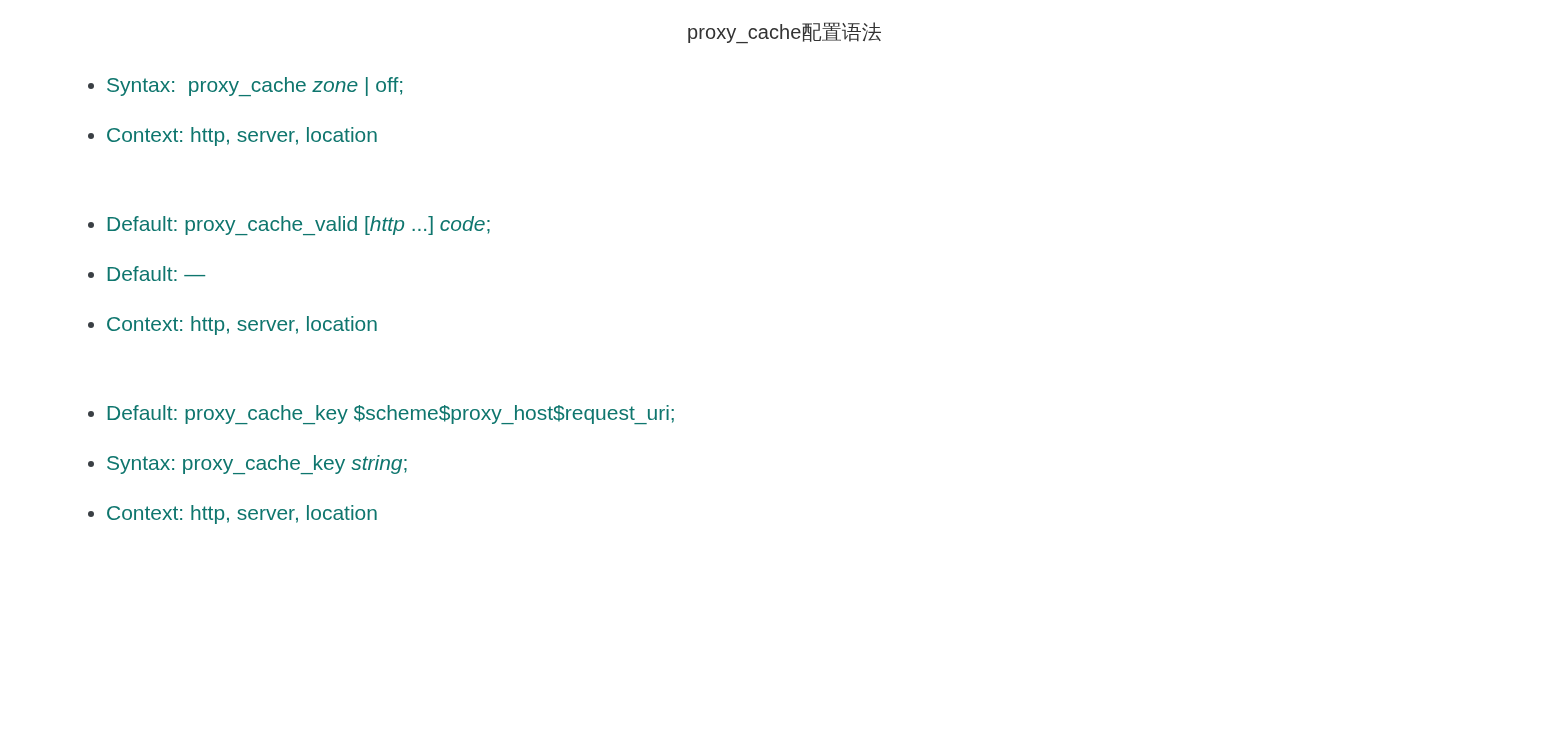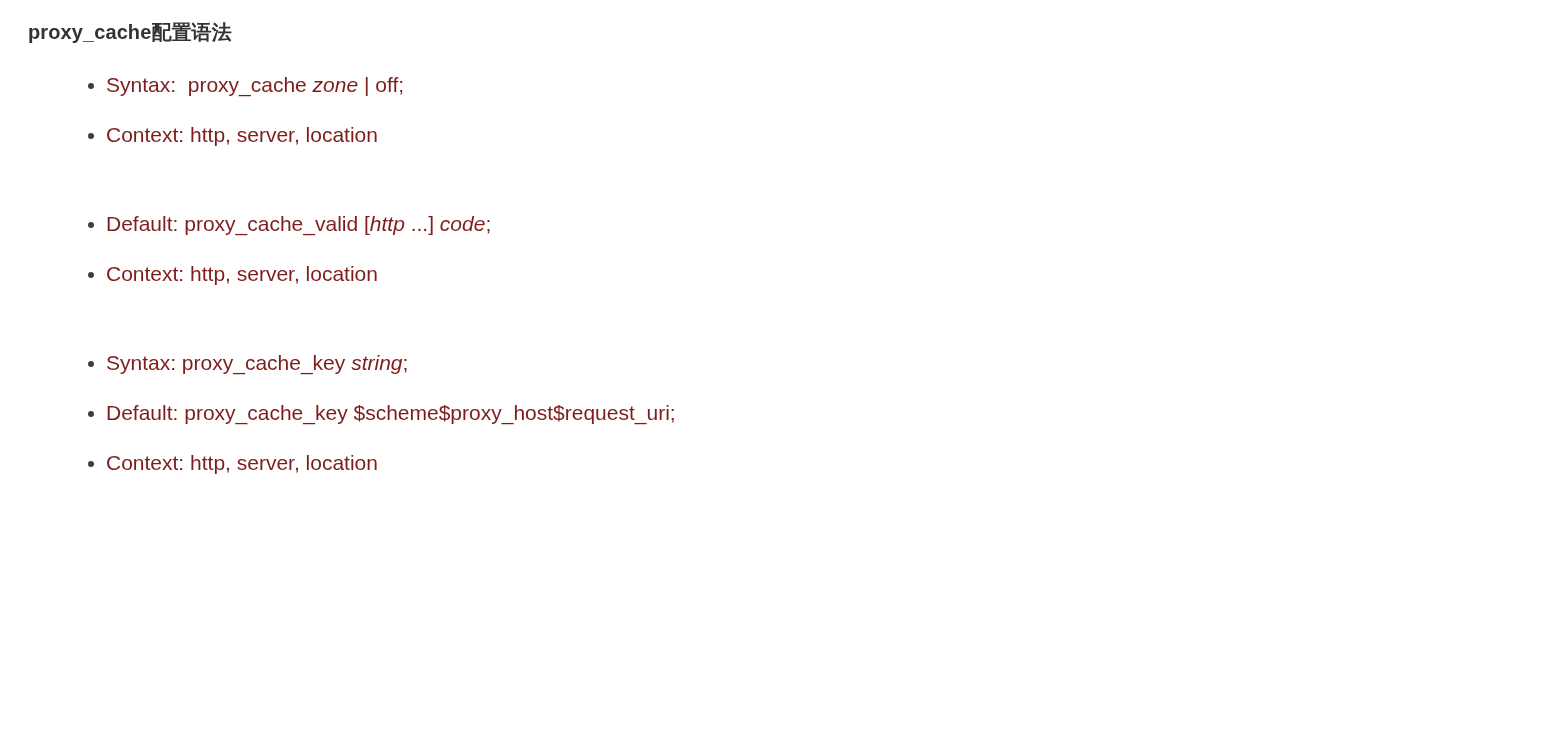--- a/index.html
+++ b/index.html
@@ -28,39 +28,40 @@
   .doc-section {
     margin: 0;
     padding: 0;
   }
 
   .section-heading {
     margin: 0;
     padding: 0 16px 0 28px;
     font-size: 20px;
     line-height: 32px;
-    font-weight: bold;
+    font-weight: normal;
     color: #333333;
     letter-spacing: 0.1px;
     white-space: pre;
+    text-align: center;
   }
 
   .bullet-list {
     list-style: none;
     margin: 0;
     padding: 0;
   }
 
   .bullet-item {
     position: relative;
     margin: 0;
     padding: 0 0 0 106px;
     font-size: 21px;
     line-height: 50px;
-    color: #7f1d1d;
+    color: #0f766e;
     white-space: pre-wrap;
   }
 
   .bullet-item::before {
     content: "";
     position: absolute;
     left: 88px;
     top: 23px;
     width: 6px;
     height: 6px;
@@ -89,26 +90,27 @@
         <ul class="bullet-list">
           <li class="bullet-item"><span>Syntax:  proxy_cache </span><span class="em">zone</span><span> | off;</span></li>
           <li class="bullet-item"><span>Context: http, server, location</span></li>
         </ul>
         <div class="sp-after-list"></div>
       </section>
       <section class="doc-section">
         <div class="sp-after-heading"></div>
         <ul class="bullet-list">
           <li class="bullet-item"><span>Default: proxy_cache_valid [</span><span class="em">http</span><span> ...] </span><span class="em">code</span><span>;</span></li>
+          <li class="bullet-item"><span>Default: —</span></li>
           <li class="bullet-item"><span>Context: http, server, location</span></li>
         </ul>
         <div class="sp-after-list"></div>
       </section>
       <section class="doc-section">
         <div class="sp-after-heading"></div>
         <ul class="bullet-list">
+          <li class="bullet-item"><span>Default: proxy_cache_key $scheme$proxy_host$request_uri;</span></li>
           <li class="bullet-item"><span>Syntax: proxy_cache_key </span><span class="em">string</span><span>;</span></li>
-          <li class="bullet-item"><span>Default: proxy_cache_key $scheme$proxy_host$request_uri;</span></li>
           <li class="bullet-item"><span>Context: http, server, location</span></li>
         </ul>
       </section>
     </div>
 </div>
 
 </body></html>

